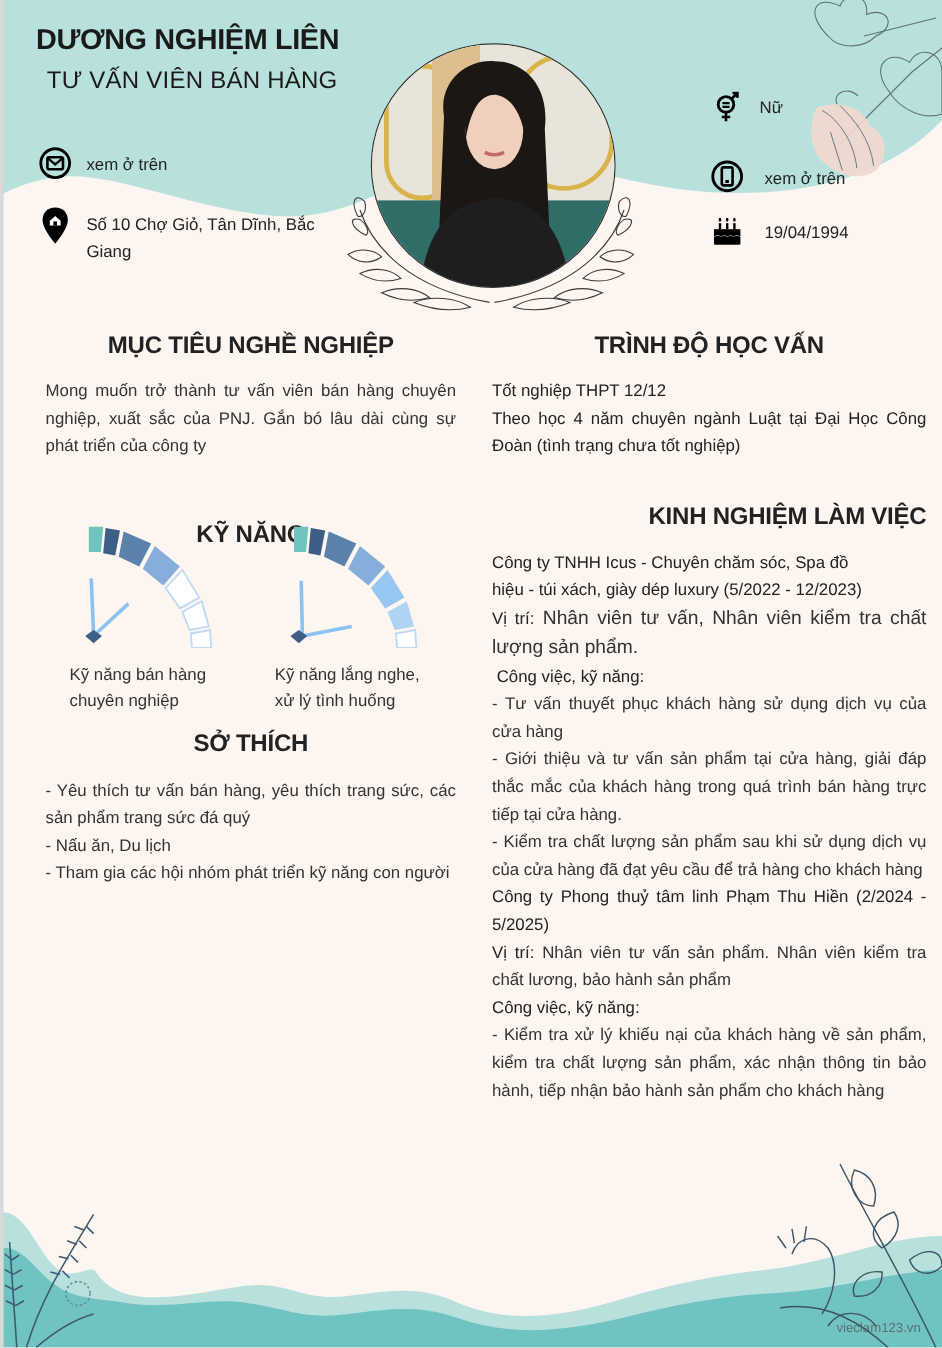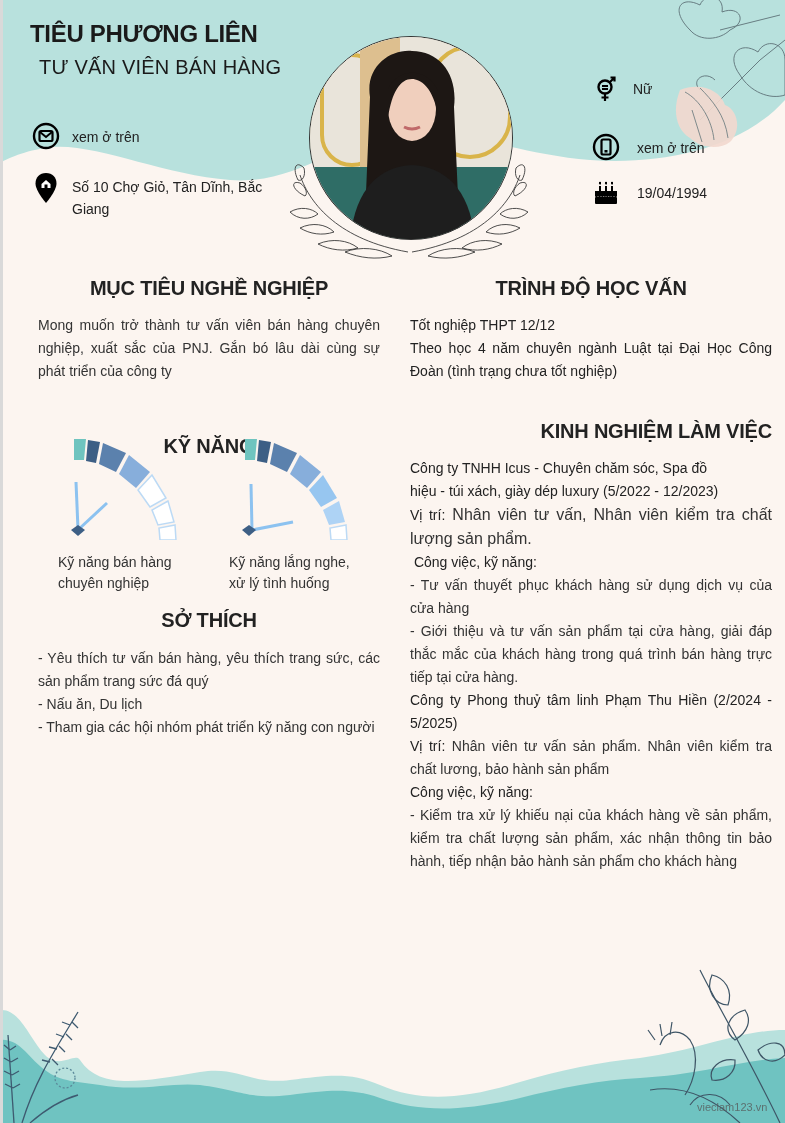--- a/index.html
+++ b/index.html
@@ -101,21 +101,21 @@
       <path d="M735,1060 C720,1058 708,1068 712,1080 C726,1082 736,1072 735,1060 Z"></path>
       <path d="M660,1045 C665,1030 680,1028 690,1040 C700,1055 695,1080 685,1095"></path>
       <path d="M655,1040 L648,1030 M662,1036 L660,1024 M670,1035 L672,1022"></path>
       <path d="M650,1090 C680,1085 710,1095 740,1123"></path>
       <path d="M690,1105 C700,1090 720,1092 730,1105"></path>
     </g>
   </svg>
 
   <div class="left-edge"></div>
 
-  <div class="name">TIÊU PHƯƠNG LIÊN</div>
+  <div class="name">DƯƠNG NGHIỆM LIÊN</div>
   <div class="role">TƯ VẤN VIÊN BÁN HÀNG</div>
 
   <div class="contact" style="left:32px; top:122px;">
     <span class="ic">
       <svg width="28" height="28" viewBox="0 0 28 28">
           <circle cx="14" cy="14" r="12" fill="none" stroke="#000" stroke-width="2.4"></circle>
           <rect x="7.5" y="9" width="13" height="10" rx="1.5" fill="none" stroke="#000" stroke-width="2.2"></rect>
           <path d="M8,10 L14,15 L20,10" fill="none" stroke="#000" stroke-width="2"></path>
         </svg>
     </span>
@@ -246,20 +246,21 @@
   </div>
 
   <div class="sec-title" style="left:410px; top:420px; width:362px;text-align:right;">KINH NGHIỆM LÀM VIỆC</div>
 
   <div class="para" style="left:410px; top:457px; width:362px;">
     <p class="b" style="padding-right:40px; text-align:left;">Công ty TNHH Icus - Chuyên chăm sóc, Spa đồ hiệu - túi xách, giày dép luxury (5/2022 - 12/2023)</p>
     <p style="font-size:16px; line-height:24px;"><span class="b" style="font-size:14px;">Vị trí:</span><span> Nhân viên tư vấn, Nhân viên kiểm tra chất lượng sản phẩm.</span></p>
     <p class="b" style="white-space:pre;"> Công việc, kỹ năng:</p>
     <p>- Tư vấn thuyết phục khách hàng sử dụng dịch vụ của cửa hàng</p>
     <p>- Giới thiệu và tư vấn sản phẩm tại cửa hàng, giải đáp thắc mắc của khách hàng trong quá trình bán hàng trực tiếp tại cửa hàng.</p>
+    <p>- Kiểm tra chất lượng sản phẩm sau khi sử dụng dịch vụ của cửa hàng đã đạt yêu cầu để trả hàng cho khách hàng</p>
     <p class="b">Công ty Phong thuỷ tâm linh Phạm Thu Hiền (2/2024 - 5/2025)</p>
     <p><span class="b">Vị trí:</span><span> Nhân viên tư vấn sản phẩm. Nhân viên kiểm tra chất lương, bảo hành sản phẩm</span></p>
     <p class="b">Công việc, kỹ năng:</p>
     <p>- Kiểm tra xử lý khiếu nại của khách hàng về sản phẩm, kiểm tra chất lượng sản phẩm, xác nhận thông tin bảo hành, tiếp nhận bảo hành sản phẩm cho khách hàng</p>
   </div>
 
   <div class="watermark">vieclam123.vn</div>
 </div>
 
 </body></html>

